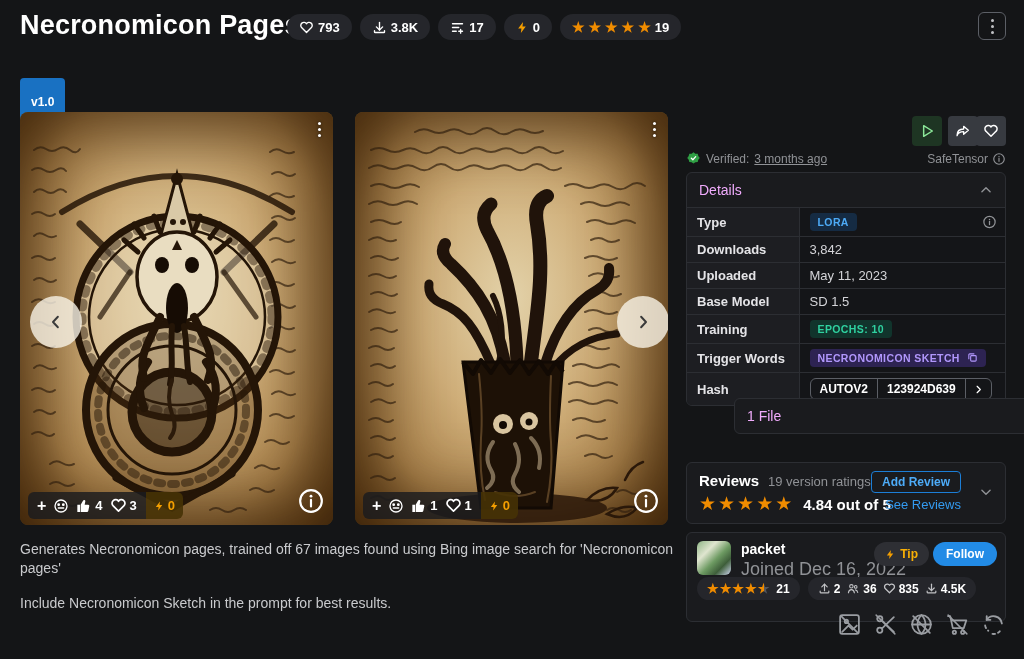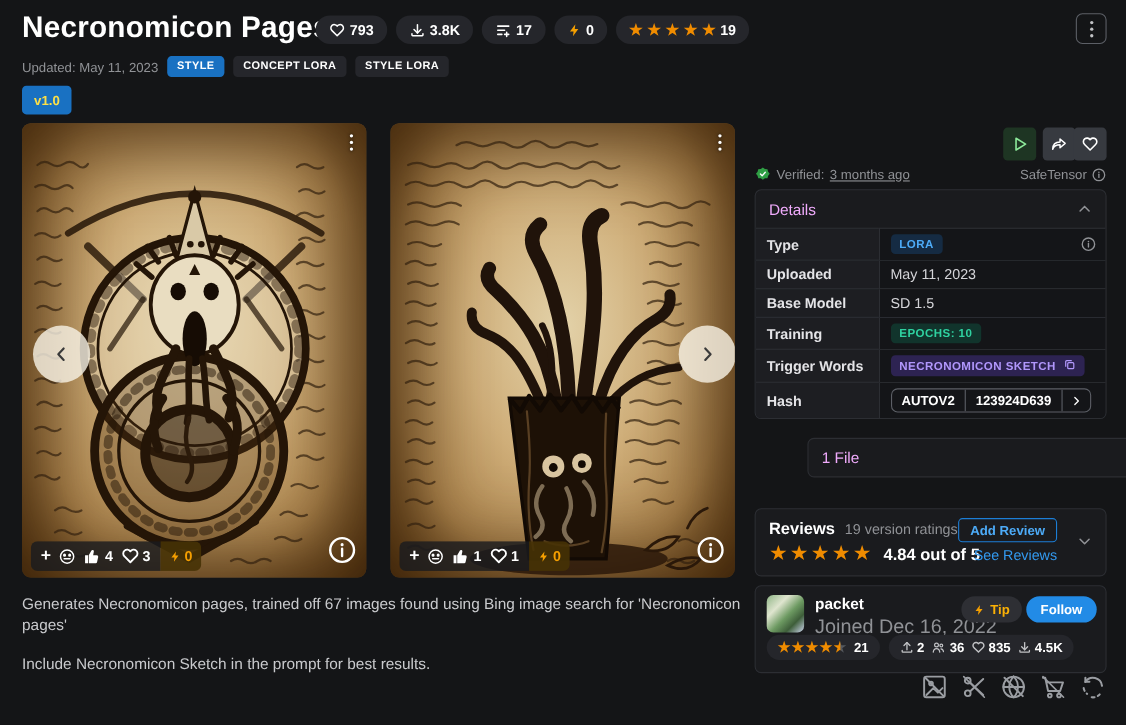--- a/index.html
+++ b/index.html
@@ -22,22 +22,22 @@
   .kebab-btn {
     position:absolute; right:18px; top:12px; width:28px; height:28px;
     border:1px solid #5c5f66; border-radius:6px; background:transparent;
     display:flex; flex-direction:column; align-items:center; justify-content:center; gap:3px; cursor:pointer;
   }
   .kebab-btn i, .img-kebab i { width:3px; height:3px; border-radius:50%; background:#c1c2c5; display:block; }
   .meta-row { position:absolute; left:20px; top:51px; display:flex; align-items:center; gap:8px; font-size:12px; color:#909296; }
   .chip { background:#25262b; color:#fff; font-size:10px; font-weight:bold; letter-spacing:.4px; padding:4px 9px; border-radius:4px; cursor:pointer; }
   .chip.blue { background:#1971c2; }
   .version-chip {
-    position:absolute; left:20px; top:78px; background:#1971c2; color:#fde047;
-    font-size:12px; font-weight:bold; padding:6px 11px; border-radius:4px; cursor:pointer;
+    position:absolute; left:20px; top:78px; background:#1971c2; color:#ffffff;
+    font-size:12px; font-weight:bold; padding:17px 11px; border-radius:4px; cursor:pointer;
   }
   
   .img-card {
     position:absolute; top:112px; width:313px; height:413px; border-radius:8px; overflow:hidden; cursor:pointer;
     background: radial-gradient(ellipse at 50% 45%, #e3d2a9 0%, #cfae79 40%, #b08850 70%, #7a5526 92%, #5a3c18 100%);
     box-shadow: inset 0 0 70px 18px rgba(58,33,8,.8);
   }
   .img-card.one { left:20px; }
   .img-card.two { left:355px; }
   .img-card svg.art { position:absolute; inset:0; }
@@ -91,21 +91,21 @@
   .reviews-inner { padding:9px 12px; position:relative; height:100%; }
   .reviews-top { display:flex; align-items:baseline; gap:9px; }
   .reviews-title { color:#fff; font-size:15px; font-weight:bold; }
   .reviews-sub { color:#909296; font-size:13px; }
   .add-review-btn { position:absolute; right:44px; top:8px; border:1px solid #1c7ed6; color:#4dabf7; background:transparent; font-family:inherit; font-size:12px; font-weight:bold; padding:3px 10px; border-radius:4px; cursor:pointer; }
   .see-reviews { position:absolute; right:44px; top:34px; color:#339af0; font-size:13px; cursor:pointer; }
   .reviews-chevron { position:absolute; right:12px; top:22px; cursor:pointer; }
   .reviews-score-row { display:flex; align-items:center; gap:9px; margin-top:5px; }
   .reviews-score-row .star { font-size:19px; letter-spacing:2px; }
   .score-text { color:#fff; font-size:15px; font-weight:bold; }
-  .creator-panel { top:532px; height:80px; }
+  .creator-panel { top:532px; height:90px; }
   .creator-inner { padding:8px 10px; position:relative; }
   .avatar { position:absolute; left:10px; top:8px; width:34px; height:34px; border-radius:6px; cursor:pointer;
     background: linear-gradient(135deg,#8fb586 0%,#dfe5cf 30%,#6d9a62 55%,#3e5e3a 75%,#cdd6ee 100%); }
   .creator-name { position:absolute; left:54px; top:8px; color:#fff; font-size:14px; font-weight:bold; cursor:pointer; }
   .creator-joined { position:absolute; left:54px; top:26px; color:#909296; font-size:18px; }
   .tip-btn { position:absolute; right:76px; top:9px; display:flex; align-items:center; gap:4px; background:#2e2f34; border:none; border-radius:13px; height:24px; padding:0 11px; color:#fab005; font-family:inherit; font-size:12px; font-weight:bold; cursor:pointer; }
   .follow-btn { position:absolute; right:8px; top:9px; background:#228be6; border:none; border-radius:13px; height:24px; padding:0 13px; color:#fff; font-family:inherit; font-size:12px; font-weight:bold; cursor:pointer; }
   .creator-stats { position:absolute; left:10px; top:44px; display:flex; gap:8px; }
   .cpill { display:flex; align-items:center; gap:6px; background:#25262b; border-radius:12px; height:23px; padding:0 10px; color:#fff; font-size:12px; font-weight:bold; cursor:pointer; }
   .cpill .star { font-size:13px; letter-spacing:1px; }
@@ -170,26 +170,20 @@
       <span>19</span>
     </div>
   </div>
 
   <div class="kebab-btn">
       <i></i>
       <i></i>
       <i></i>
     </div>
 
-  <div class="meta-row">
-    <span>Updated: May 11, 2023</span>
-    <span class="chip blue">STYLE</span>
-    <span class="chip">CONCEPT LORA</span>
-    <span class="chip">STYLE LORA</span>
-  </div>
 
   <div class="version-chip">v1.0</div>
 
   <div class="img-card one">
     <svg class="art" width="313" height="413" viewBox="0 0 313 413">
       <g stroke="#33210f" stroke-width="2" fill="none" opacity=".7" stroke-linecap="round">
         <path d="M14 38q6-5 12-1t12 0 12 1 10-1"></path>
           <path d="M12 58q6-4 12 0t12 0 10 1"></path>
         <path d="M14 80q5-5 11-1t11 0 10 1"></path>
           <path d="M12 102q6-4 12 0t11 0"></path>
@@ -485,20 +479,24 @@
           <span class="row-info">
                 <svg width="15" height="15" viewBox="0 0 24 24" fill="none" stroke="#909296" stroke-width="2">
                   <circle cx="12" cy="12" r="9"></circle>
                   <path d="M12 11v5" stroke-linecap="round"></path>
                   <circle cx="12" cy="8" r="1.2" fill="#909296" stroke="none"></circle>
                 </svg>
               </span>
         </td>
       </tr>
       <tr>
+        <td class="lbl">Downloads</td>
+        <td class="val">3,842</td>
+      </tr>
+      <tr>
         <td class="lbl">Uploaded</td>
         <td class="val">May 11, 2023</td>
       </tr>
       <tr>
         <td class="lbl">Base Model</td>
         <td class="val">SD 1.5</td>
       </tr>
       <tr>
         <td class="lbl">Training</td>
         <td class="val"><span class="badge green">EPOCHS: 10</span></td>

